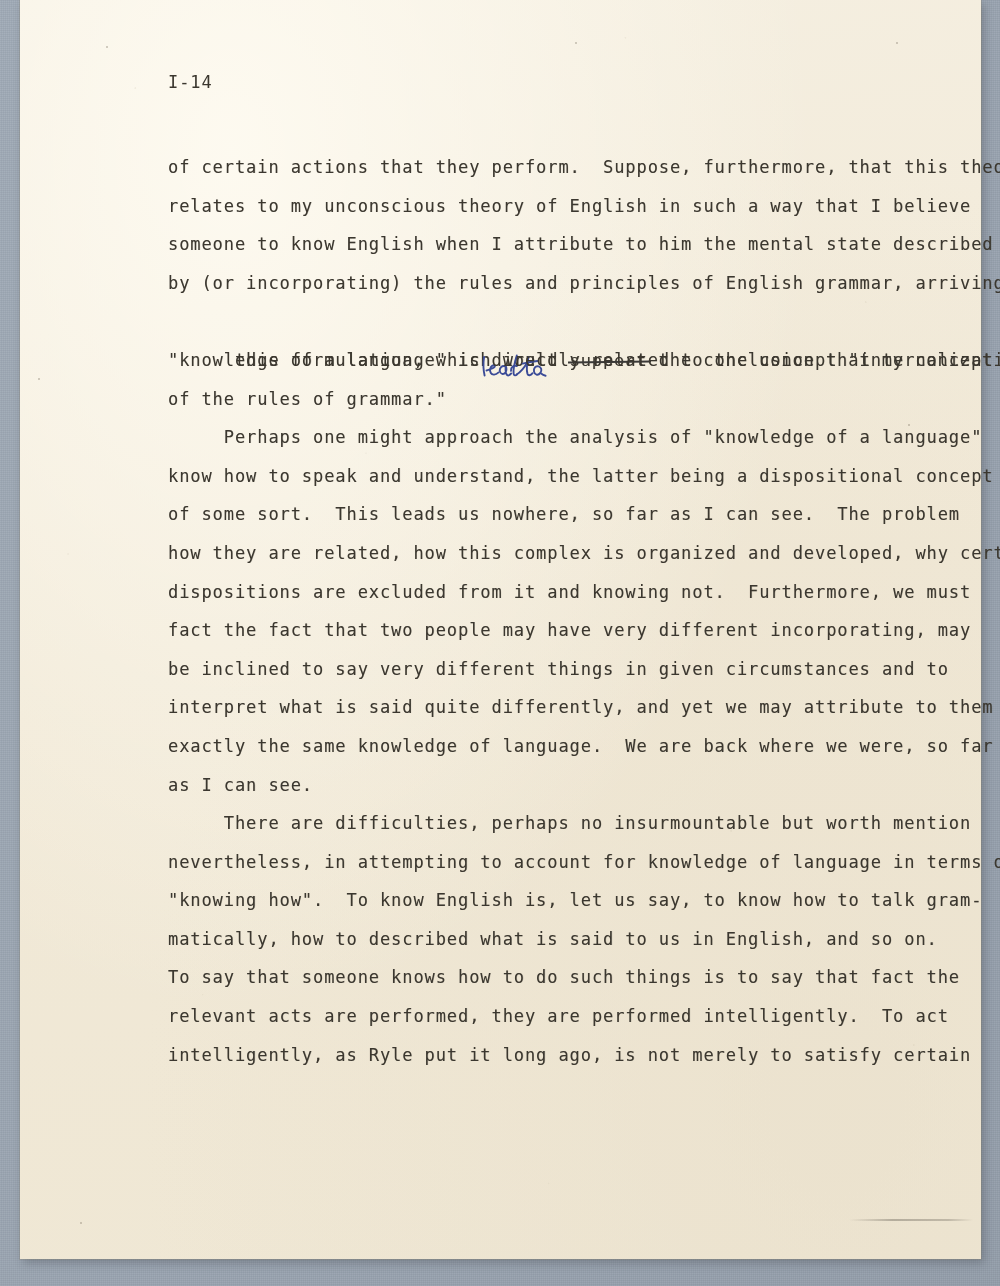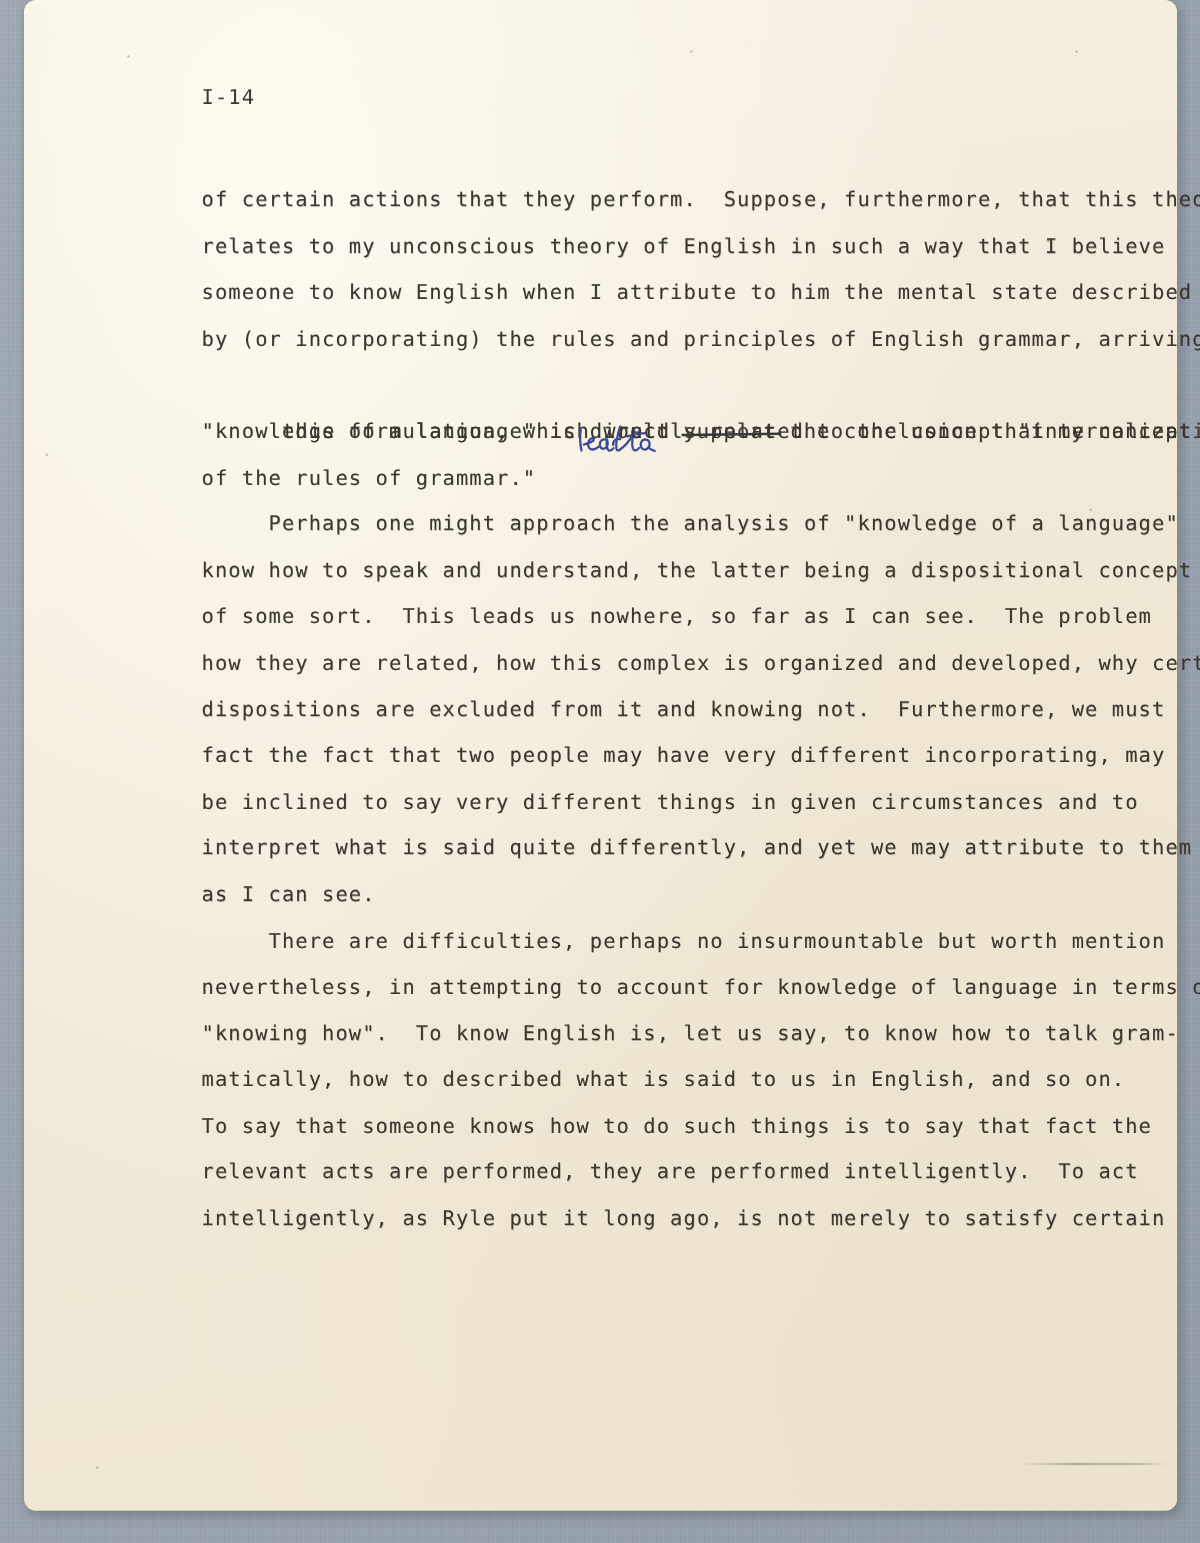--- a/index.html
+++ b/index.html
@@ -41,21 +41,20 @@
     width: 961px;
     height: 1259px;
     background: #f3ecdc;
     background-image:
       radial-gradient(ellipse at 22% 12%, rgba(255,252,243,0.85) 0%, rgba(255,252,243,0) 55%),
       radial-gradient(ellipse at 85% 88%, rgba(232,222,201,0.55) 0%, rgba(232,222,201,0) 60%),
       linear-gradient(172deg, #f5efe1 0%, #f1e9d7 48%, #efe7d4 100%);
     box-shadow:
       0 0 0 1px rgba(140,130,108,0.25),
       3px 4px 9px rgba(40,44,52,0.28);
-    border-radius: 10px;
   }
   
   #grain {
     position: absolute;
     inset: 0;
     pointer-events: none;
     opacity: 0.5;
     background-image:
       radial-gradient(circle at 12% 7%, rgba(150,138,112,0.22) 0.6px, transparent 1.2px),
       radial-gradient(circle at 63% 3%, rgba(150,138,112,0.18) 0.6px, transparent 1.2px),
@@ -199,20 +198,21 @@
     <div class="tline">"knowledge of a language" is directly related to the concept "internalization</div>
     <div class="tline">of the rules of grammar."</div>
     <div class="tline">     Perhaps one might approach the analysis of "knowledge of a language"</div>
     <div class="tline">know how to speak and understand, the latter being a dispositional concept</div>
     <div class="tline">of some sort.  This leads us nowhere, so far as I can see.  The problem</div>
     <div class="tline">how they are related, how this complex is organized and developed, why certain</div>
     <div class="tline">dispositions are excluded from it and knowing not.  Furthermore, we must</div>
     <div class="tline">fact the fact that two people may have very different incorporating, may</div>
     <div class="tline">be inclined to say very different things in given circumstances and to</div>
     <div class="tline">interpret what is said quite differently, and yet we may attribute to them</div>
+    <div class="tline">exactly the same knowledge of language.  We are back where we were, so far</div>
     <div class="tline">as I can see.</div>
     <div class="tline">     There are difficulties, perhaps no insurmountable but worth mention</div>
     <div class="tline">nevertheless, in attempting to account for knowledge of language in terms of</div>
     <div class="tline">"knowing how".  To know English is, let us say, to know how to talk gram-</div>
     <div class="tline">matically, how to described what is said to us in English, and so on.</div>
     <div class="tline">To say that someone knows how to do such things is to say that fact the</div>
     <div class="tline">relevant acts are performed, they are performed intelligently.  To act</div>
     <div class="tline">intelligently, as Ryle put it long ago, is not merely to satisfy certain</div>
   </div>
 </div>

